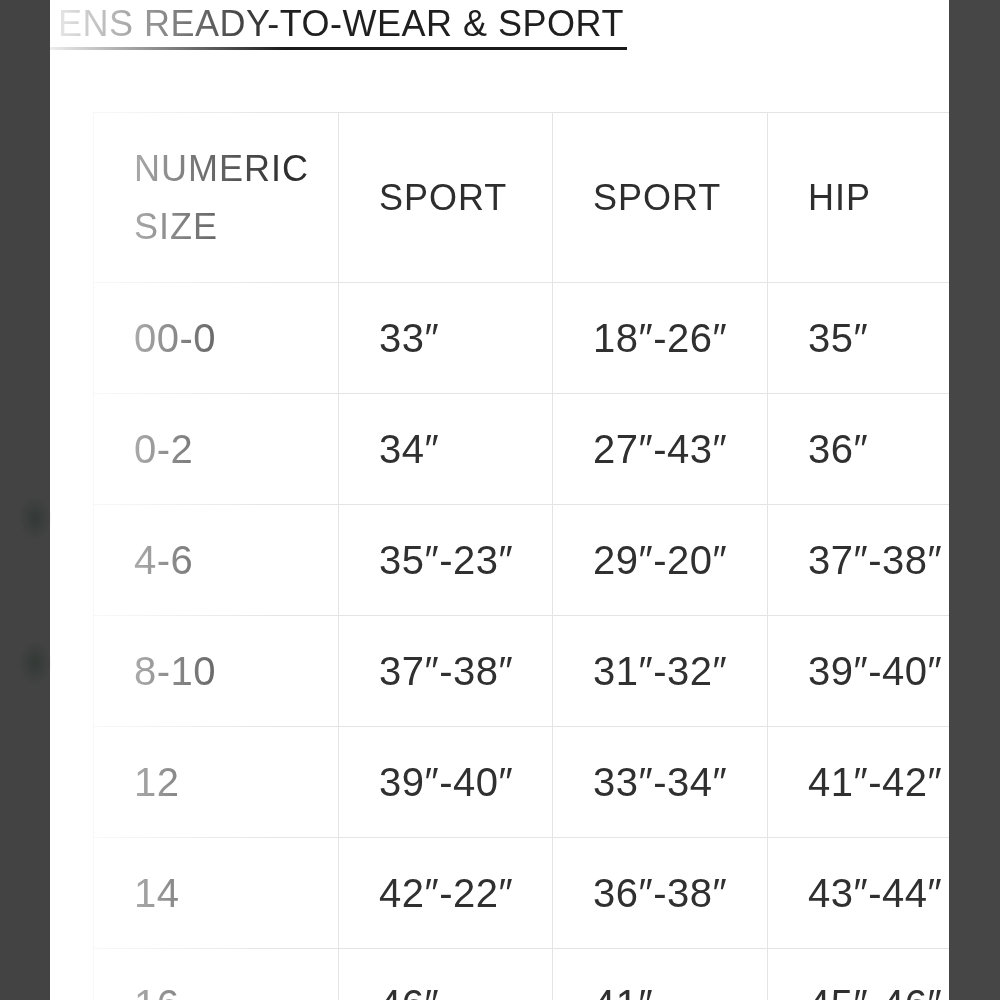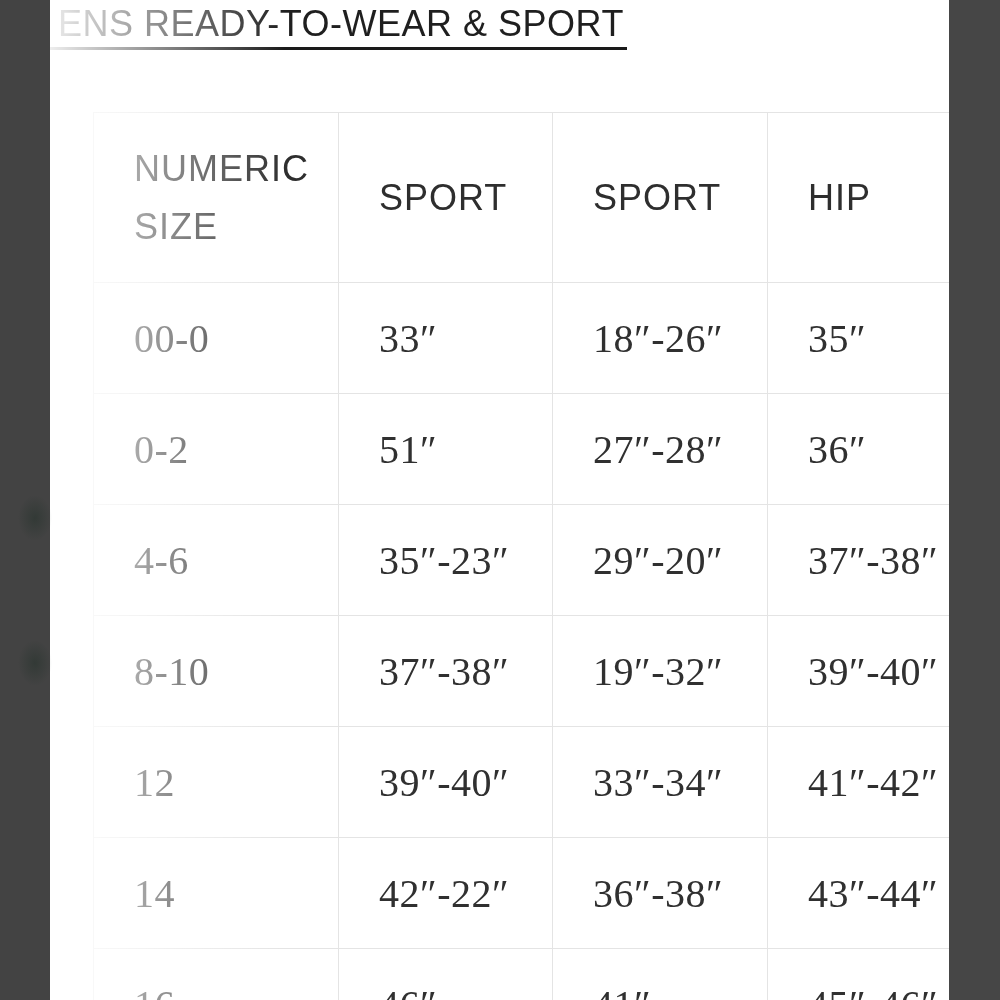--- a/index.html
+++ b/index.html
@@ -98,21 +98,20 @@
   .size-chart th {
     font-size: 36px;
     line-height: 58px;
     letter-spacing: 1px;
     color: #2e2e2e;
   }
   .size-chart td {
     font-size: 40px;
     letter-spacing: 0.5px;
     color: #303030;
-    font-family: Liberation Serif, serif;
   }
 </style>
 </head>
 <body>
 
 <div class="stage">
 
   <div class="heading-wrap">
     <span class="heading-text">ENS READY-TO-WEAR &amp; SPORT</span>
   </div>
@@ -134,34 +133,34 @@
     </thead>
     <tbody>
       <tr>
         <td>00-0</td>
         <td>33″</td>
         <td>18″-26″</td>
         <td>35″</td>
       </tr>
       <tr>
         <td>0-2</td>
-        <td>51″</td>
-        <td>27″-28″</td>
+        <td>34″</td>
+        <td>27″-43″</td>
         <td>36″</td>
       </tr>
       <tr>
         <td>4-6</td>
         <td>35″-23″</td>
         <td>29″-20″</td>
         <td>37″-38″</td>
       </tr>
       <tr>
         <td>8-10</td>
         <td>37″-38″</td>
-        <td>19″-32″</td>
+        <td>31″-32″</td>
         <td>39″-40″</td>
       </tr>
       <tr>
         <td>12</td>
         <td>39″-40″</td>
         <td>33″-34″</td>
         <td>41″-42″</td>
       </tr>
       <tr>
         <td>14</td>

